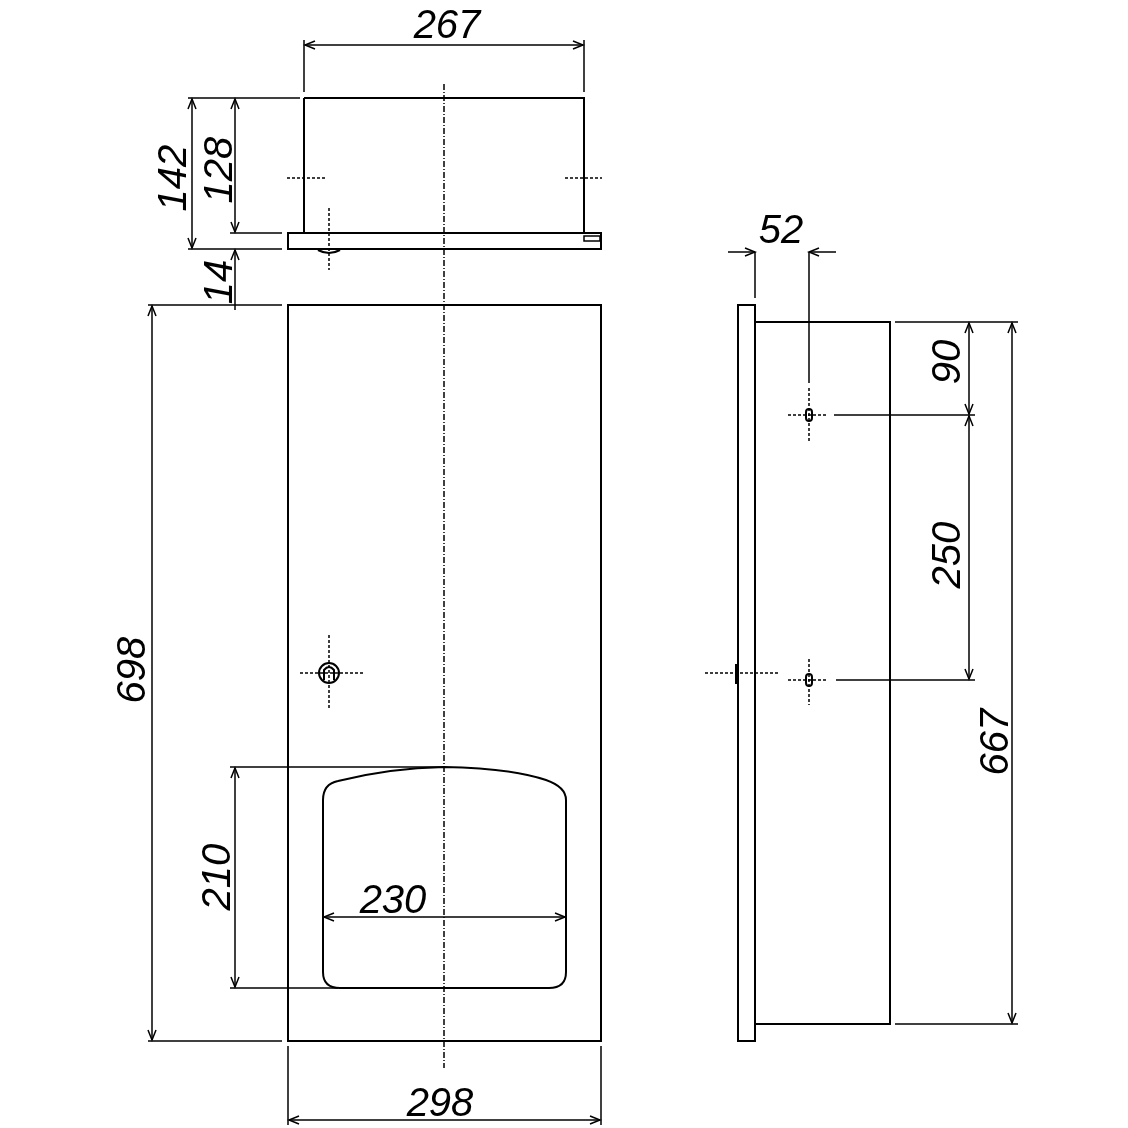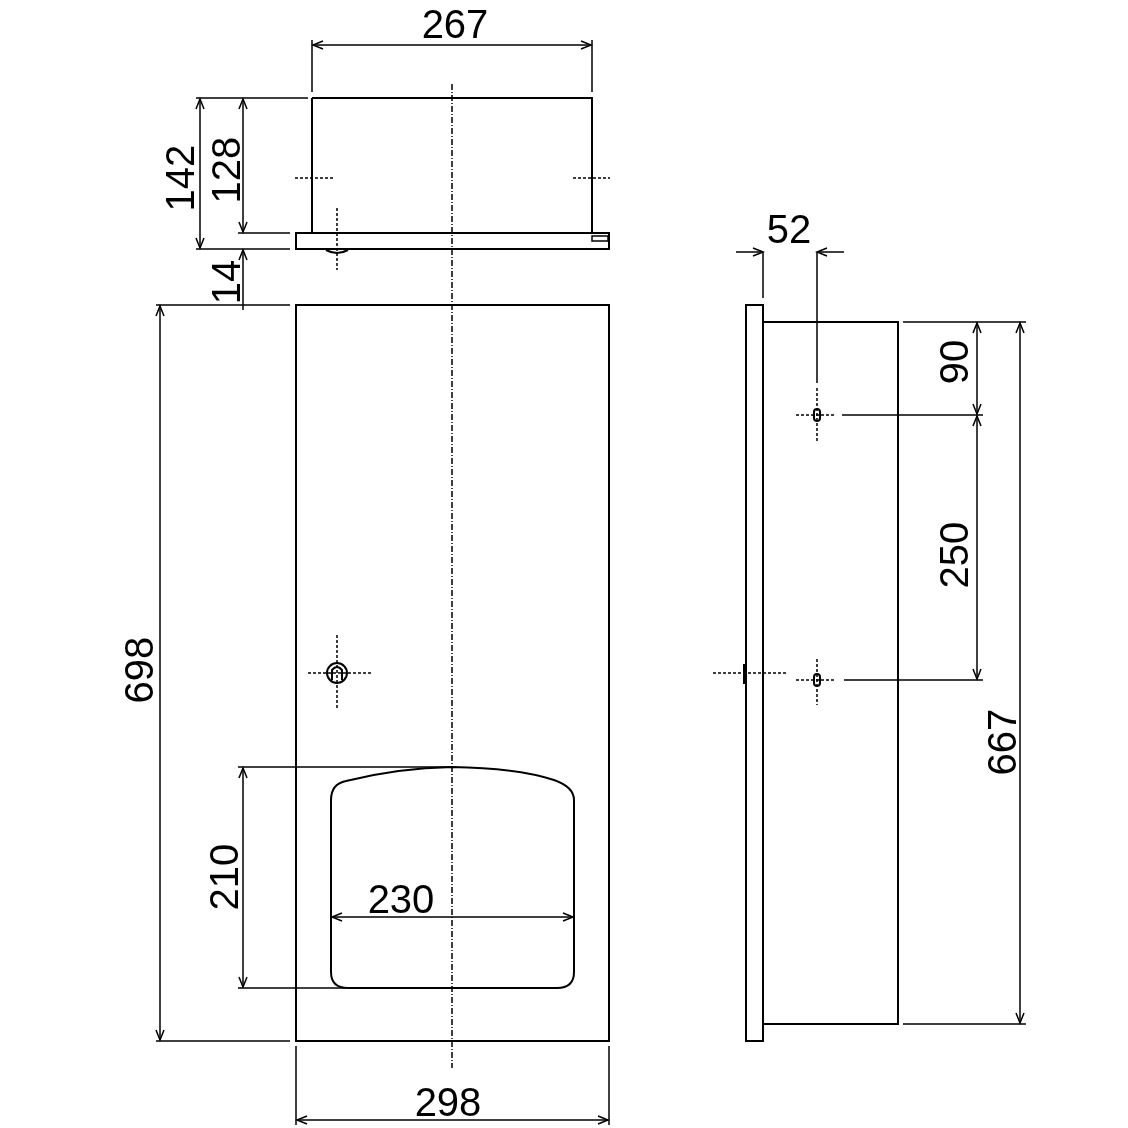--- a/index.html
+++ b/index.html
@@ -1,17 +1,17 @@
 <!DOCTYPE html>
 <html><head>
   <meta charset="utf-8">
   <style>
     html, body { margin: 0; padding: 0; background: #ffffff; }
     body { width: 1128px; height: 1128px; overflow: hidden; }
-    #drawing { position: absolute; left: 8px; top: 0; width: 983px; height: 1128px; }
+    #drawing { position: absolute; left: 0; top: 0; width: 983px; height: 1128px; font-style: italic; }
     svg text { font-family: "Liberation Sans", sans-serif; font-size: 40px; fill: #000; }
     .ln { stroke: #000; stroke-width: 2; fill: none; }
     .thin { stroke: #000; stroke-width: 1.5; fill: none; }
     .dash { stroke: #000; stroke-width: 1.5; stroke-dasharray: 6 2 1 2; fill: none; }
     .ctr { stroke: #000; stroke-width: 1.5; stroke-dasharray: 3 2; fill: none; }
   </style>
 </head>
 <body>
 
 <div id="drawing">

